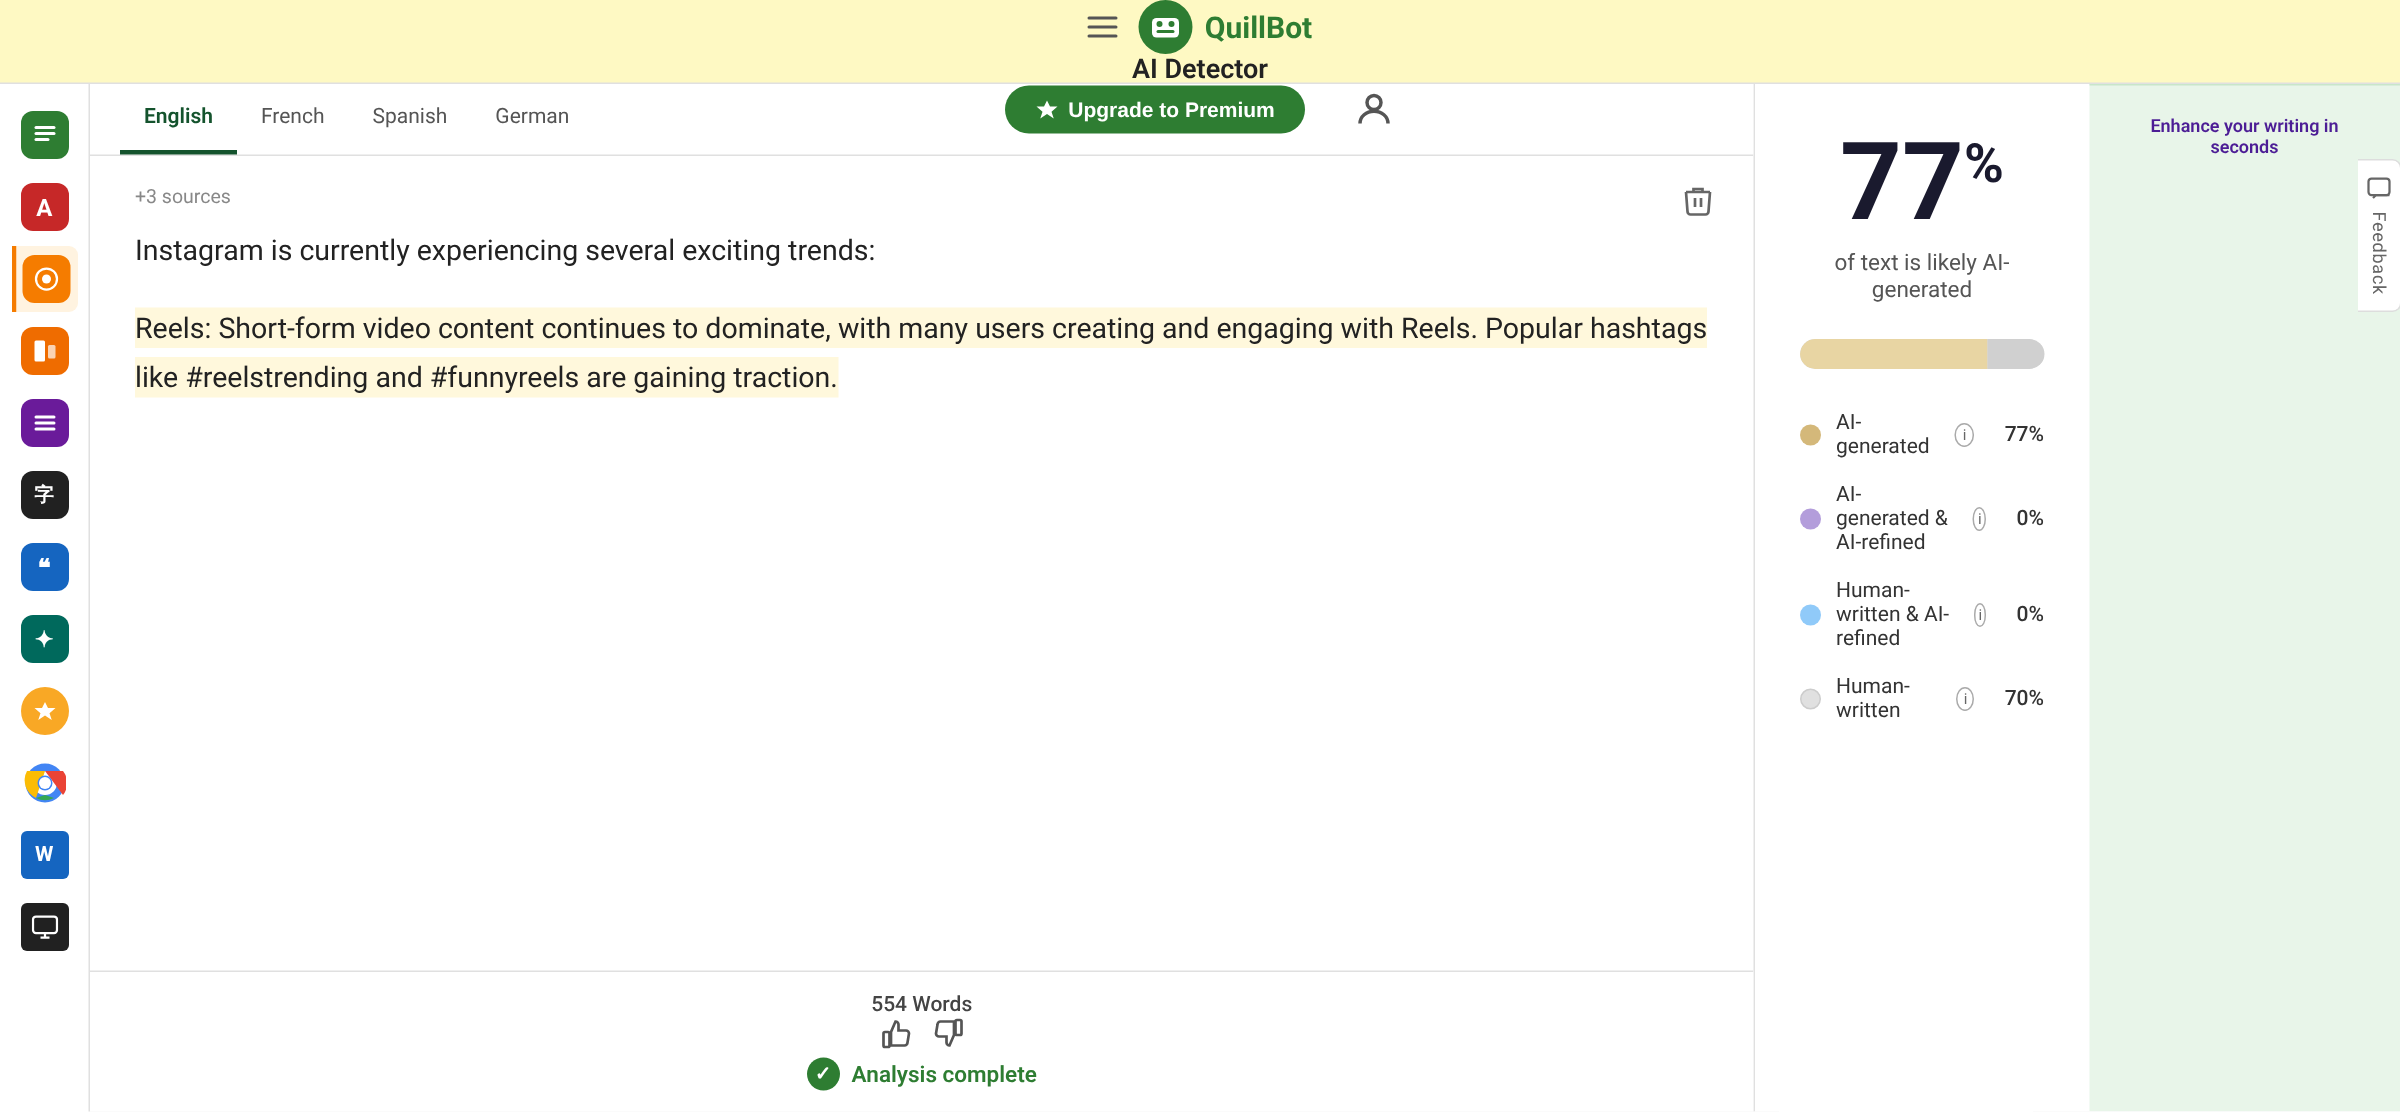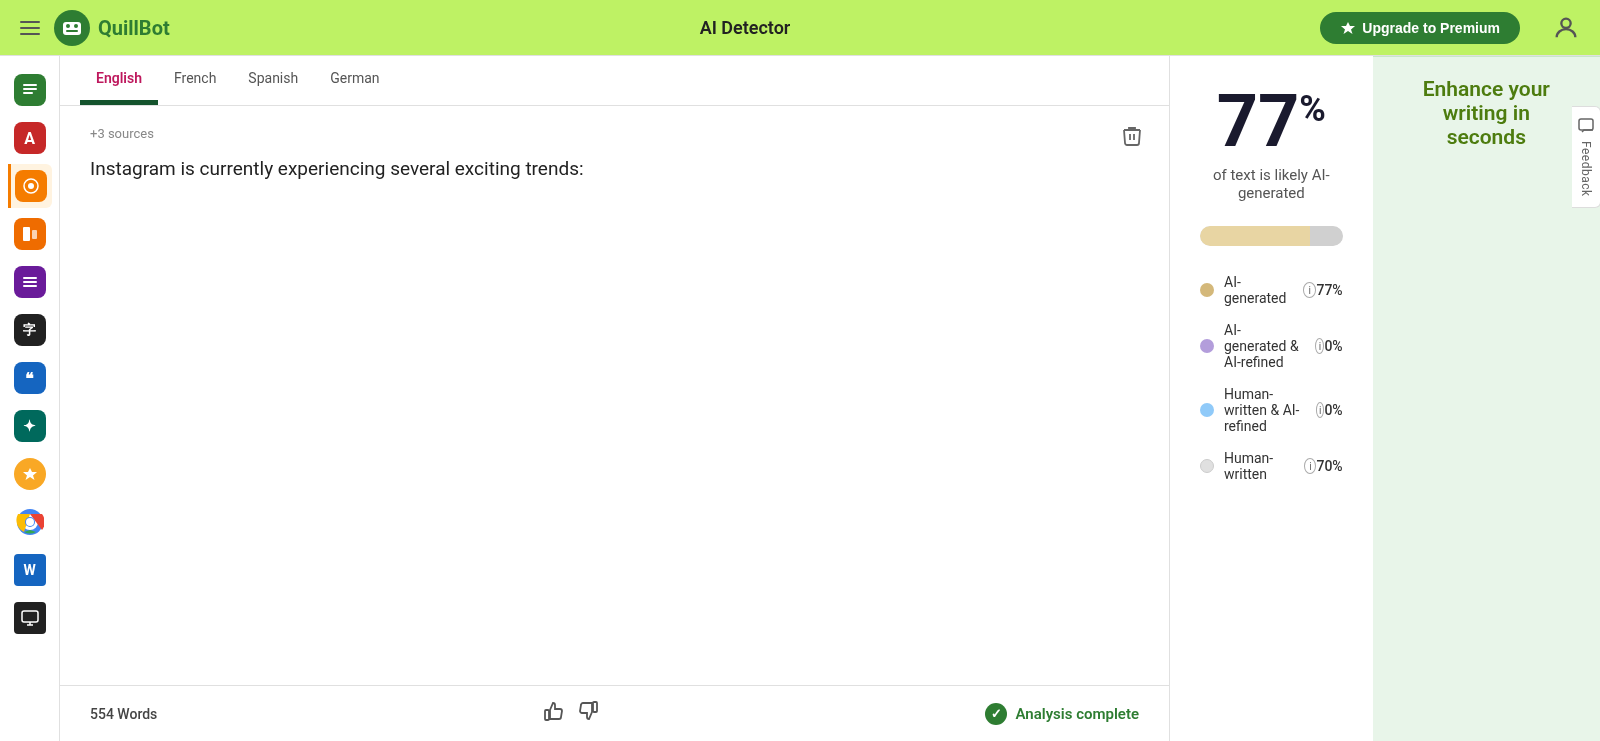--- a/index.html
+++ b/index.html
@@ -1,22 +1,22 @@
 <!DOCTYPE html>
 <html><head>
   <meta charset="utf-8">
   <style>
     * { box-sizing: border-box; margin: 0; padding: 0; }
     body { font-family: -apple-system, BlinkMacSystemFont, 'Segoe UI', Roboto, sans-serif; background: #f5f5f5; color: #333; overflow: hidden; height: 741px; width: 1600px; }
 
     
     .navbar {
       display: flex; align-items: center; justify-content: space-between;
-      background: #bef264; height: 56px; padding: 0 20px;
-      border-bottom: 1px solid #e0e0e0; position: fixed; top: 0; left: 0; right: 0; z-index: 100;
+      background: #fef9c3; height: 56px; padding: 0 20px;
+      border-bottom: 1px solid #e0e0e0; position: fixed; top: 0; left: 0; right: 0; z-index: 100; flex-direction: column;
     }
     .navbar-left { display: flex; align-items: center; gap: 14px; }
     .hamburger { display: flex; flex-direction: column; gap: 4px; cursor: pointer; }
     .hamburger span { width: 20px; height: 2px; background: #555; border-radius: 2px; }
     .logo { display: flex; align-items: center; gap: 8px; font-size: 20px; font-weight: 700; color: #2e7d32; }
     .logo-icon { width: 36px; height: 36px; background: #2e7d32; border-radius: 50%; display: flex; align-items: center; justify-content: center; }
     .navbar-title { font-size: 18px; font-weight: 600; color: #222; }
     .navbar-right { display: flex; align-items: center; gap: 32px; }
     .upgrade-btn {
       background: #2e7d32; color: #fff; border: none; border-radius: 24px;
@@ -70,39 +70,39 @@
     .tabs {
       display: flex; border-bottom: 1px solid #e0e0e0;
       padding: 0 20px; background: #fff;
     }
     .tab {
       padding: 14px 16px; font-size: 14px; cursor: pointer;
       border-bottom: 2px solid transparent; color: #555;
       white-space: nowrap;
     }
     .tab.active {
-      border-bottom: 5px solid #14532d; color: #be185d; font-weight: 600;
+      border-bottom: 3px solid #14532d; color: #14532d; font-weight: 600;
     }
 
     .text-area-wrapper {
       flex: 1; overflow-y: auto; padding: 20px 30px 0 30px; position: relative;
     }
     .delete-icon {
       position: absolute; top: 18px; right: 26px;
       cursor: pointer; color: #666; font-size: 18px;
     }
     .sources-tag { color: #888; font-size: 13px; margin-bottom: 12px; }
     .text-content { font-size: 19px; line-height: 1.7; color: #222; }
     .text-content p { margin-bottom: 20px; }
     .highlight-yellow { background: #fff8dc; padding: 2px 0; }
 
     
     .bottom-bar {
       display: flex; align-items: center; justify-content: space-between;
-      padding: 14px 30px; border-top: 1px solid #e0e0e0; background: #fff;
+      padding: 14px 30px; border-top: 1px solid #e0e0e0; background: #fff; flex-direction: column;
     }
     .word-count { font-size: 14px; color: #444; font-weight: 500; }
     .feedback-icons { display: flex; gap: 12px; }
     .feedback-icon { cursor: pointer; font-size: 20px; color: #555; }
     .analysis-complete { display: flex; align-items: center; gap: 8px; color: #2e7d32; font-size: 15px; font-weight: 600; }
     .check-circle { width: 22px; height: 22px; background: #2e7d32; border-radius: 50%; display: flex; align-items: center; justify-content: center; color: #fff; font-size: 13px; }
 
     
     .right-panel {
       width: 430px; background: #fff; display: flex; flex-direction: row;
@@ -115,36 +115,36 @@
     .percentage-display sup { font-size: 36px; vertical-align: super; }
     .likelihood-text { font-size: 15px; color: #555; margin-bottom: 24px; text-align: center; }
 
     
     .progress-bar-container { width: 100%; height: 20px; border-radius: 10px; background: #e0e0e0; margin-bottom: 28px; overflow: hidden; display: flex; }
     .progress-bar-fill-yellow { height: 100%; background: #e8d5a3; border-radius: 10px 0 0 10px; }
     .progress-bar-fill-gray { height: 100%; background: #d0d0d0; border-radius: 0 10px 10px 0; }
 
     
     .legend { width: 100%; display: flex; flex-direction: column; gap: 16px; margin-bottom: 24px; }
-    .legend-item { display: flex; align-items: center; justify-content: flex-start; }
+    .legend-item { display: flex; align-items: center; justify-content: flex-start; gap: 20px; }
     .legend-left { display: flex; align-items: center; gap: 10px; font-size: 14px; color: #333; }
     .legend-dot { width: 14px; height: 14px; border-radius: 50%; flex-shrink: 0; }
     .dot-yellow { background: #d4b87a; }
     .dot-purple { background: #b39ddb; }
     .dot-blue { background: #90caf9; }
     .dot-gray { background: #e0e0e0; border: 1px solid #ccc; }
     .info-icon { width: 16px; height: 16px; border-radius: 50%; border: 1px solid #aaa; display: inline-flex; align-items: center; justify-content: center; font-size: 10px; color: #666; cursor: pointer; margin-left: 4px; }
     .legend-pct { font-size: 14px; color: #333; font-weight: 500; }
 
     
     .promo-section {
       background: #e8f5e9; padding: 20px 30px; text-align: center;
       border-top: 1px solid #c8e6c9;
     }
-    .promo-text { font-size: 21px; color: #4d7c0f; font-weight: 600; margin-bottom: 12px; }
+    .promo-text { font-size: 12px; color: #4c1d95; font-weight: 600; margin-bottom: 12px; }
 
     .scrollbar-area::-webkit-scrollbar { width: 6px; }
     .scrollbar-area::-webkit-scrollbar-thumb { background: #ccc; border-radius: 3px; }
   </style>
 </head>
 <body>
 
 <div class="navbar">
   <div class="navbar-left">
     <div class="hamburger">
@@ -276,20 +276,23 @@
           <path d="M3 6h16M8 6V4h6v2M19 6l-1 13a2 2 0 01-2 2H6a2 2 0 01-2-2L3 6"></path>
           <line x1="9" y1="10" x2="9" y2="16"></line>
             <line x1="13" y1="10" x2="13" y2="16"></line>
         </svg>
       </div>
 
       <div class="sources-tag">+3 sources</div>
 
       <div class="text-content">
         <p>Instagram is currently experiencing several exciting trends:</p>
+        <p>
+          <span class="highlight-yellow">Reels: Short-form video content continues to dominate, with many users creating and engaging with Reels. Popular hashtags like #reelstrending and #funnyreels are gaining traction.</span>
+        </p>
       </div>
     </div>
 
     <div class="bottom-bar">
       <span class="word-count">554 Words</span>
       <div class="feedback-icons">
         <span class="feedback-icon">
           <svg width="22" height="22" viewBox="0 0 22 22" fill="none" stroke="#555" stroke-width="1.8">
             <path d="M7 10l3-7a2 2 0 012 2v4h5a2 2 0 012 2l-1 6a2 2 0 01-2 2H7V10z"></path>
             <rect x="2" y="10" width="4" height="10" rx="1"></rect>

